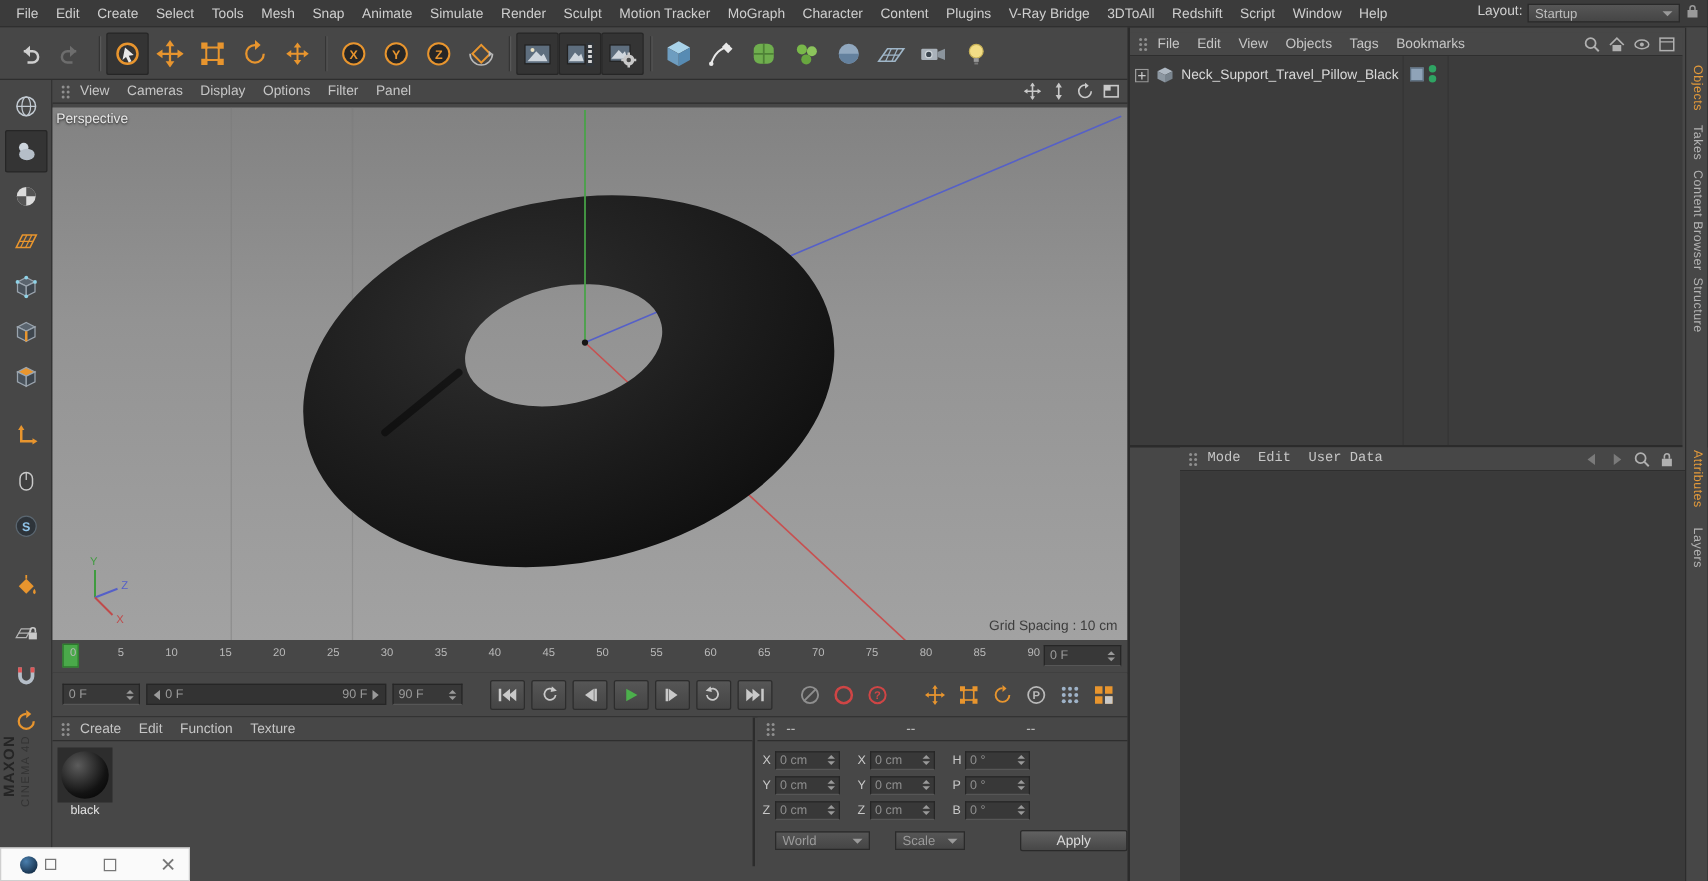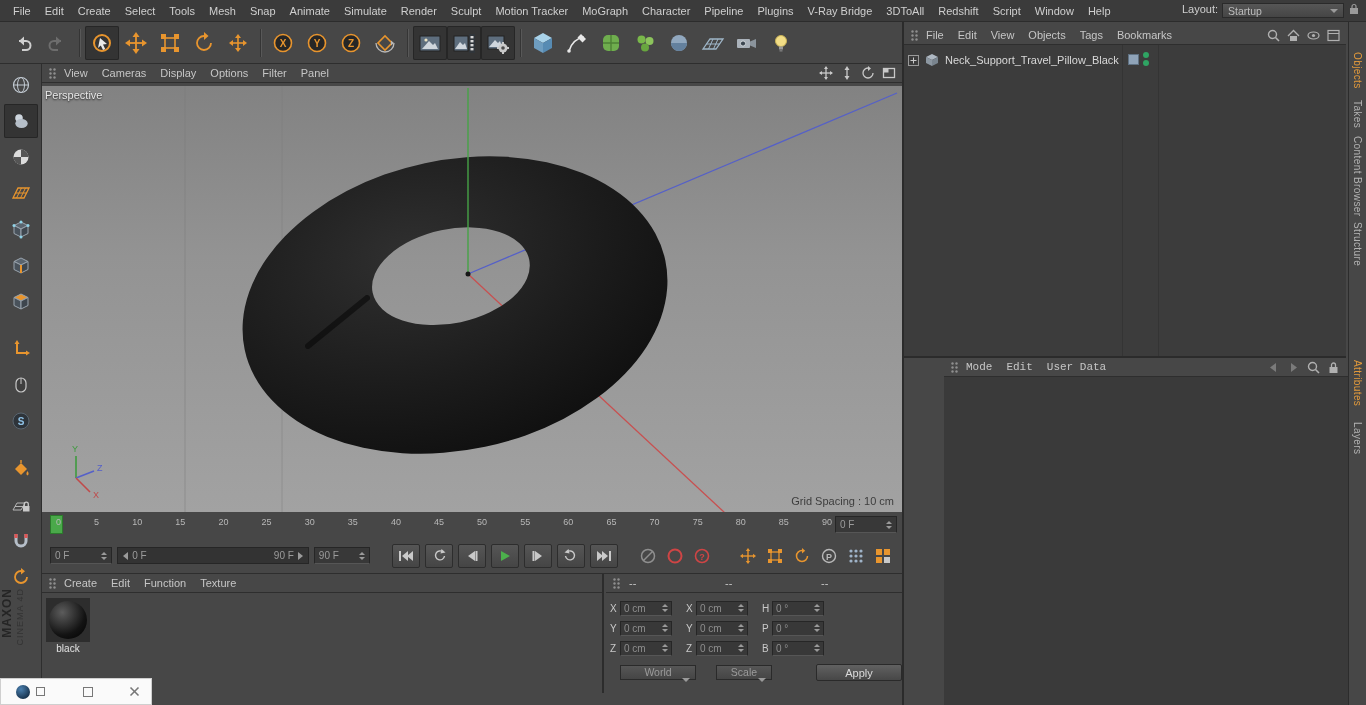--- a/index.html
+++ b/index.html
@@ -7,21 +7,21 @@
        font-family:"Liberation Sans",sans-serif;color:#c9c9c9;-webkit-font-smoothing:antialiased;}
   .abs{position:absolute;}
   
   .menubar{left:0;top:0;width:1366px;height:22px;background:#3b3b3b;border-bottom:1px solid #2c2c2c;
            display:flex;align-items:center;padding-left:6px;box-sizing:border-box;}
   .menubar .mi{font-size:11px;color:#cfcfcf;padding:0 7px;white-space:nowrap;cursor:default;}
   .layoutgrp{margin-left:auto;display:flex;gap:4px;padding-right:6px;}
   .layoutlbl{font-size:11px;color:#cfcfcf;}
   .ddl,.ddl2{height:15px;background:linear-gradient(#565656,#454545);border:1px solid #2a2a2a;
        display:flex;align-items:center;padding:0 5px;font-size:10.5px;color:#bdbdbd;box-sizing:border-box;}
-  .ddl2{color:#9b9b9b;flex-direction:column;}
+  .ddl2{color:#9b9b9b;}
   .dda{margin-left:auto;width:0;height:0;border-left:4px solid transparent;border-right:4px solid transparent;border-top:4px solid #9a9a9a;}
   
   .toolbar{left:0;top:22px;width:902px;height:42px;background:#474747;border-bottom:1px solid #2e2e2e;
            display:flex;align-items:center;padding-left:6px;box-sizing:border-box;}
   .tbtn{width:34px;height:34px;display:flex;align-items:center;justify-content:center;border-radius:2px;flex:none;}
   .tbtn.active{background:#343434;box-shadow:inset 0 0 0 1px #262626;}
   .tsep{width:1px;height:28px;background:#353535;box-shadow:1px 0 0 #585858;margin:0 5px;flex:none;}
   
   .lefttool{left:0;top:64px;width:42px;height:641px;background:#474747;border-right:1px solid #2e2e2e;
             display:flex;flex-direction:column;align-items:center;padding-top:4px;box-sizing:border-box;}
@@ -114,21 +114,21 @@
     <span class="mi">Tools</span>
     <span class="mi">Mesh</span>
     <span class="mi">Snap</span>
     <span class="mi">Animate</span>
     <span class="mi">Simulate</span>
     <span class="mi">Render</span>
     <span class="mi">Sculpt</span>
     <span class="mi">Motion Tracker</span>
     <span class="mi">MoGraph</span>
     <span class="mi">Character</span>
-    <span class="mi">Pipeline</span>
+    <span class="mi">Content</span>
     <span class="mi">Plugins</span>
     <span class="mi">V-Ray Bridge</span>
     <span class="mi">3DToAll</span>
     <span class="mi">Redshift</span>
     <span class="mi">Script</span>
     <span class="mi">Window</span>
     <span class="mi">Help</span>
     <div class="layoutgrp">
       <span class="layoutlbl">Layout:</span>
       <div class="ddl" style="width:122px;">

